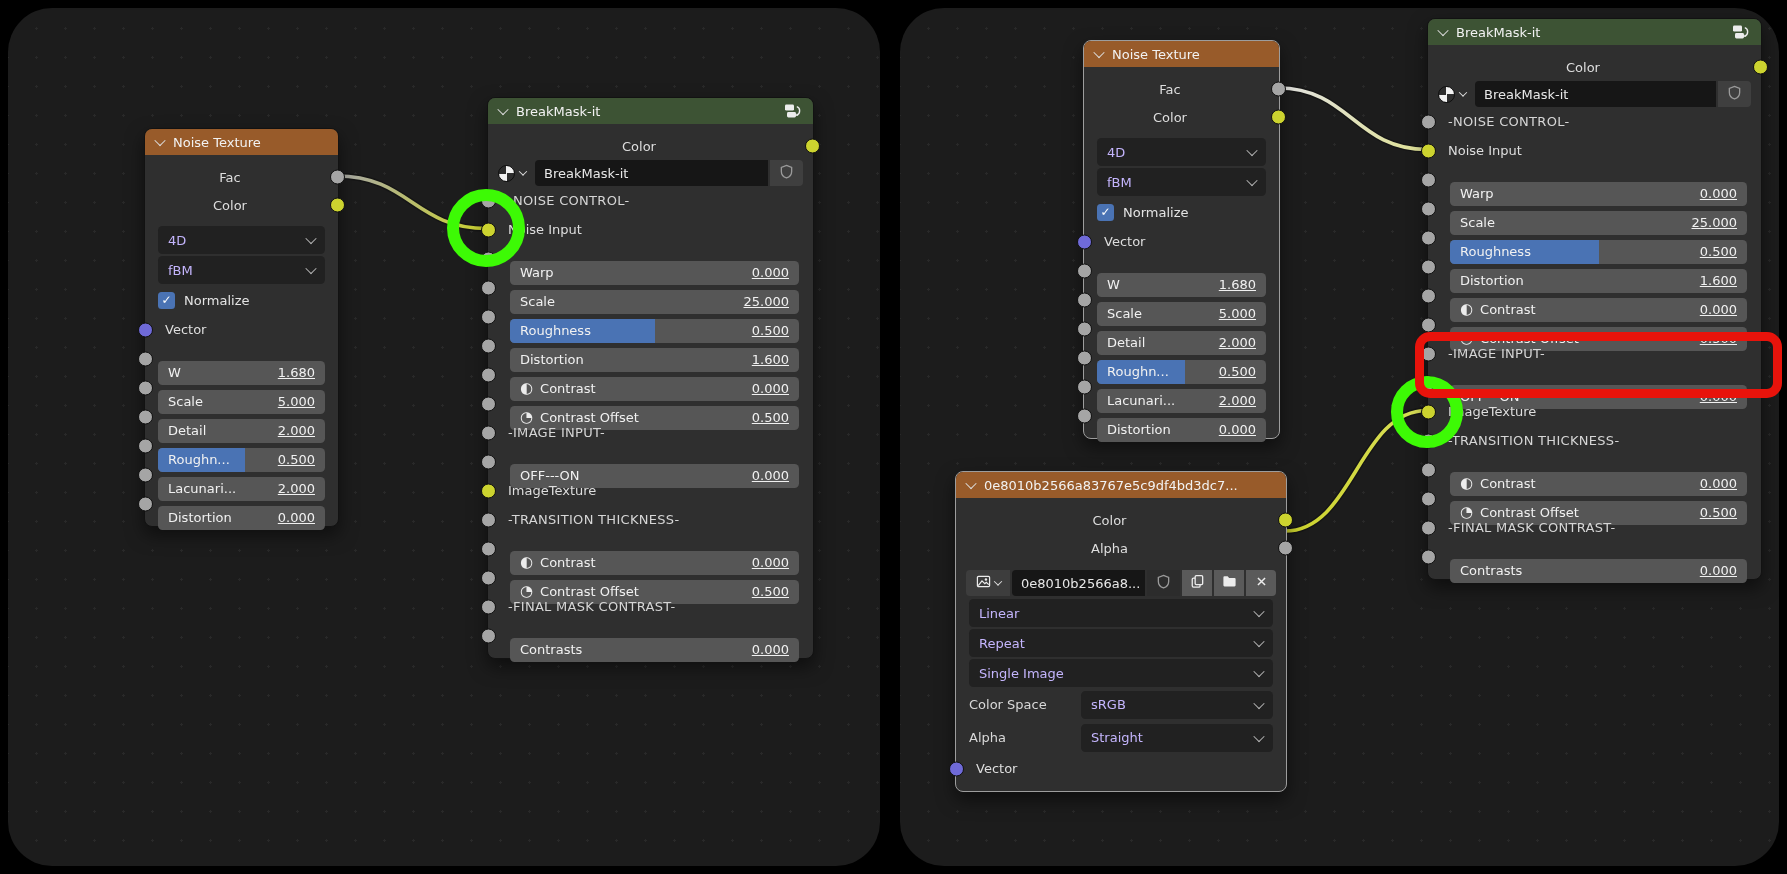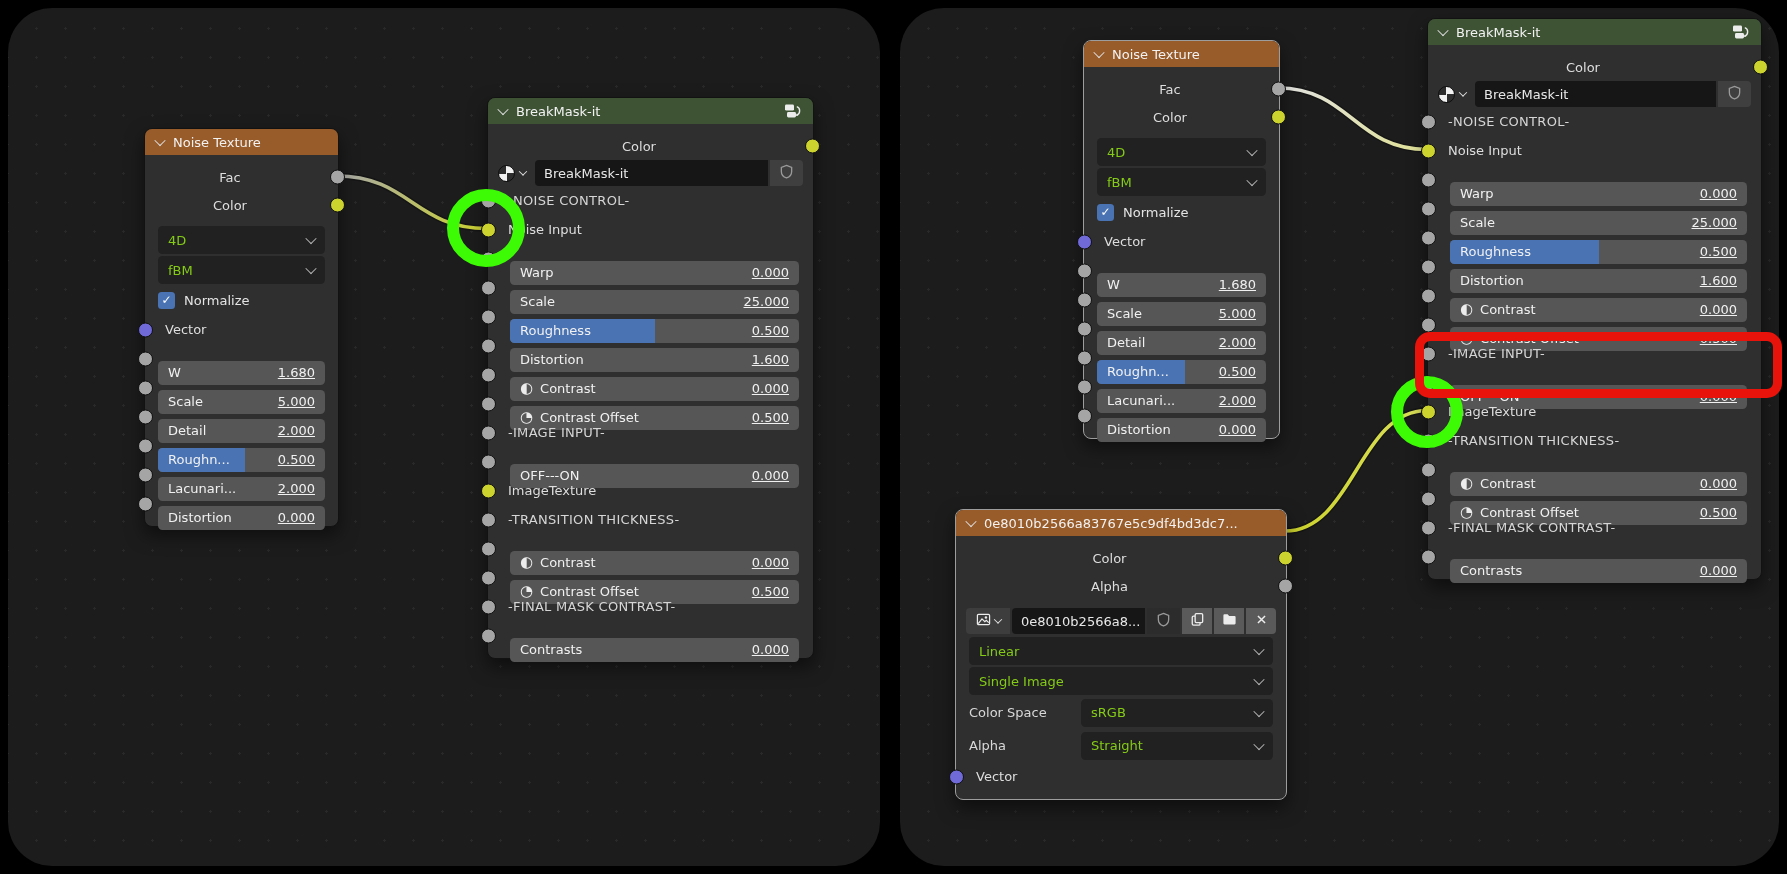--- a/index.html
+++ b/index.html
@@ -36,21 +36,21 @@
     top:50%;transform:translateY(-50%);z-index:4;}
   .socket.sL{left:-7px;} .socket.sR{right:-7px;}
   .slider{flex:1;height:24px;background:#565656;border-radius:4.5px;position:relative;
     display:flex;align-items:center;overflow:hidden;color:#f1f1f1;margin-top:28px;}
   .slider .fill{position:absolute;left:0;top:0;bottom:0;background:#4a73b4;}
   .sl-icon{position:relative;margin-left:10px;font-size:15px;line-height:1;color:#ececec;}
   .sl-label{position:relative;margin-left:10px;white-space:nowrap;}
   .sl-icon + .sl-label{margin-left:7px;}
   .sl-value{position:relative;margin-left:auto;margin-right:10px;text-decoration:underline;}
   .dropdown{flex:1;height:28px;background:#212121;border-radius:4.5px;display:flex;
-    align-items:center;padding:0 10px;color:#84cc16;}
+    align-items:center;padding:0 10px;color:#c4b5fd;}
   .dropdown .chev{border-color:#b5b5b5;margin-left:auto;}
   .cb-box{width:17px;height:17px;background:#4a73b4;border-radius:3.5px;display:flex;
     align-items:center;justify-content:center;color:#fff;font-size:12px;}
   .cb-label{margin-left:9px;color:#e4e4e4;text-align:right;}
   .ld-label{width:112px;color:#d8d8d8;}
   .namefield{flex:1;height:26px;background:#161616;border-radius:4px 0 0 4px;display:flex;
     align-items:center;padding:0 9px;color:#e8e8e8;white-space:nowrap;overflow:hidden;}
   .nbtn{height:26px;display:flex;align-items:center;justify-content:center;flex:0 0 auto;}
   .nbtn svg{width:15px;height:15px;}
   .btn-shield{width:33px;background:#3f3f3f;border-radius:0 4px 4px 0;}
@@ -391,21 +391,21 @@
           </div>
           <div class="row r-slider">
             <span class="socket sL" style="background: rgb(165, 165, 165);"></span>
             <div class="slider">
               <span class="sl-label">Distortion</span>
               <span class="sl-value">0.000</span>
             </div>
           </div>
         </div>
       </div>
-      <div class="node active" style="left: 55px; top: 501px; width: 330px;">
+      <div class="node active" style="left: 55px; top: 463px; width: 330px;">
         <div class="node-header" style="background: rgb(152, 91, 42);">
           <span class="chev"></span>
           <span class="hdr-title">0e8010b2566a83767e5c9df4bd3dc7...</span>
         </div>
         <div class="node-body">
           <div class="row r-out">
             <span class="out-label">Color</span>
             <span class="socket sR" style="background: rgb(204, 211, 47);"></span>
           </div>
           <div class="row r-out">
@@ -443,20 +443,26 @@
             </span>
             <span class="nbtn btn-gray endcap">
               <span class="nbtn-ic"><svg viewBox="0 0 16 16">
                   <path d="M4.2 4.2 L11.8 11.8 M11.8 4.2 L4.2 11.8" stroke="#ececec" stroke-width="1.6"></path>
                 </svg></span>
             </span>
           </div>
           <div class="row r-dd">
             <div class="dropdown">
               <span class="dd-value">Linear</span>
+              <span class="chev"></span>
+            </div>
+          </div>
+          <div class="row r-dd">
+            <div class="dropdown">
+              <span class="dd-value">Repeat</span>
               <span class="chev"></span>
             </div>
           </div>
           <div class="row r-dd">
             <div class="dropdown">
               <span class="dd-value">Single Image</span>
               <span class="chev"></span>
             </div>
           </div>
           <div class="row r-ldd">

